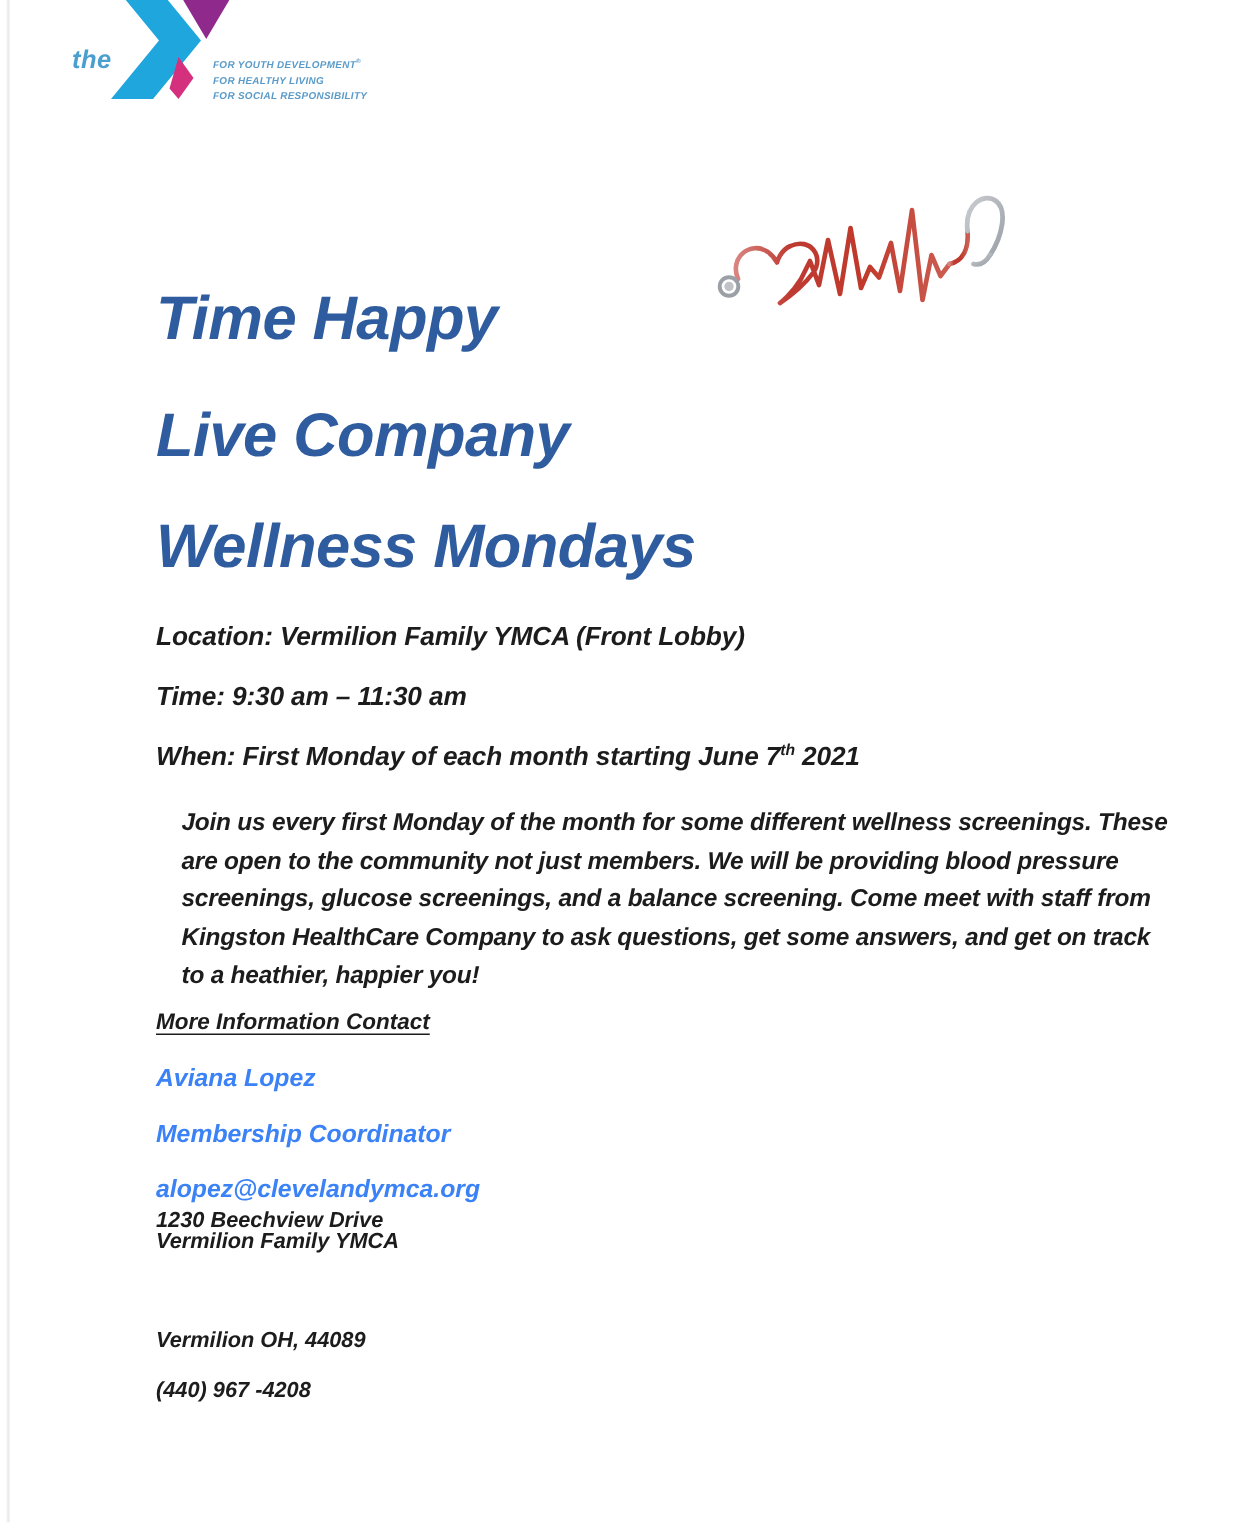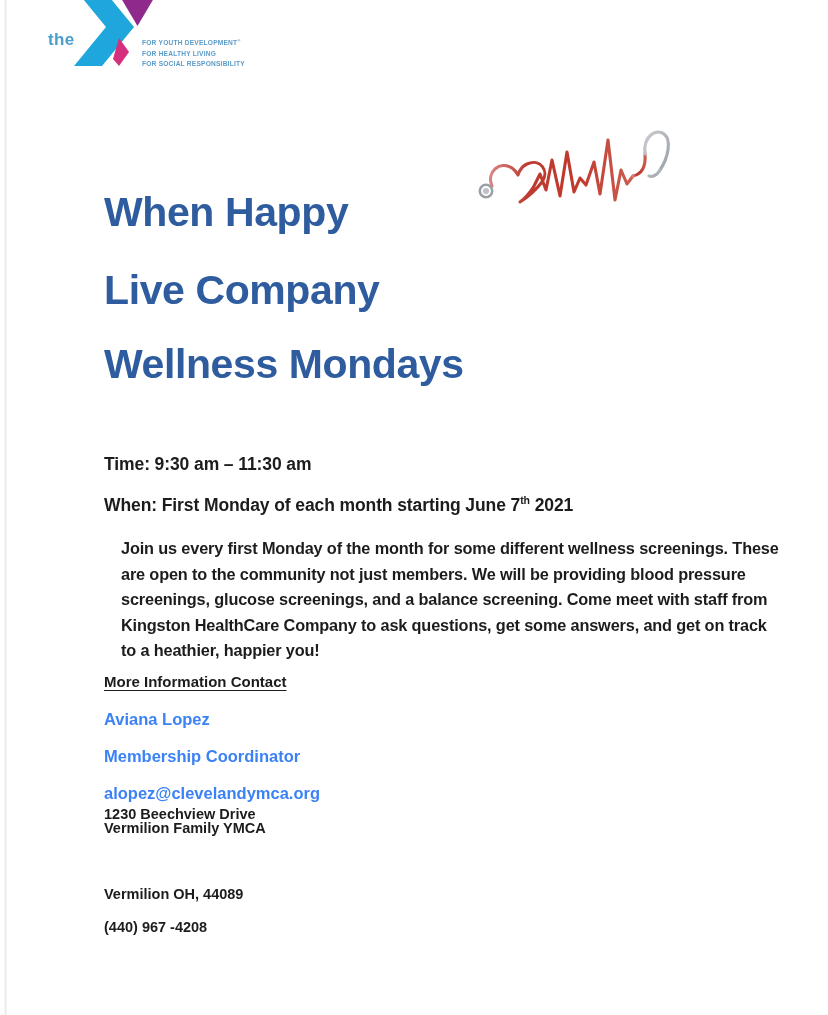--- a/index.html
+++ b/index.html
@@ -13,20 +13,21 @@
     font-family: "Liberation Sans", sans-serif;
     position: relative;
     overflow: hidden;
   }
   .page {
     position: relative;
     width: 828px;
     height: 875px;
     background: #ffffff;
     box-sizing: border-box;
+    font-style: italic;
   }
   
   .page-edge-left {
     position: absolute;
     left: 4px;
     top: 0;
     width: 3px;
     height: 1015px;
     background: linear-gradient(to right, #ffffff 0%, #e8e8e8 45%, #f2f2f2 75%, #ffffff 100%);
   }
@@ -226,24 +227,25 @@
       <path d="M163,54 C172,52 176,44 175,32" fill="none" stroke="url(#redline)" stroke-width="3.1" stroke-linecap="round"></path>
 
       <path d="M175,32 C173,14 186,6 194,12 C202,18 198,36 190,48" fill="none" stroke="url(#grayline)" stroke-width="3.2" stroke-linecap="round"></path>
       <path d="M190,48 C187,53 183,55 179,54" fill="none" stroke="url(#grayline)" stroke-width="3.2" stroke-linecap="round"></path>
 
       <circle cx="16" cy="69" r="6.2" fill="none" stroke="#9AA0A6" stroke-width="2.6"></circle>
       <circle cx="16" cy="69" r="3.1" fill="#BFC3C7"></circle>
     </svg>
   </div>
 
-  <div class="headline h1">When Happy</div>
+  <div class="headline h1">Time Happy</div>
   <div class="headline h2">Live Company</div>
   <div class="headline h3">Wellness Mondays</div>
 
+  <div class="detail-line d1">Location: Vermilion Family YMCA (Front Lobby)</div>
   <div class="detail-line d2">Time: 9:30 am – 11:30 am</div>
   <div class="detail-line d3"><span>When: First Monday of each month starting June 7</span><sup>th</sup><span> 2021</span></div>
 
   <div class="body-paragraph">Join us every first Monday of the month for some different wellness screenings. These are open to the community not just members. We will be providing blood pressure screenings, glucose screenings, and a balance screening. Come meet with staff from Kingston HealthCare Company to ask questions, get some answers, and get on track to a heathier, happier you!</div>
 
   <div class="contact-heading">More Information Contact</div>
   <div class="contact-line c-name">Aviana Lopez</div>
   <div class="contact-line c-title">Membership Coordinator</div>
   <div class="contact-line c-email">alopez@clevelandymca.org</div>
 

